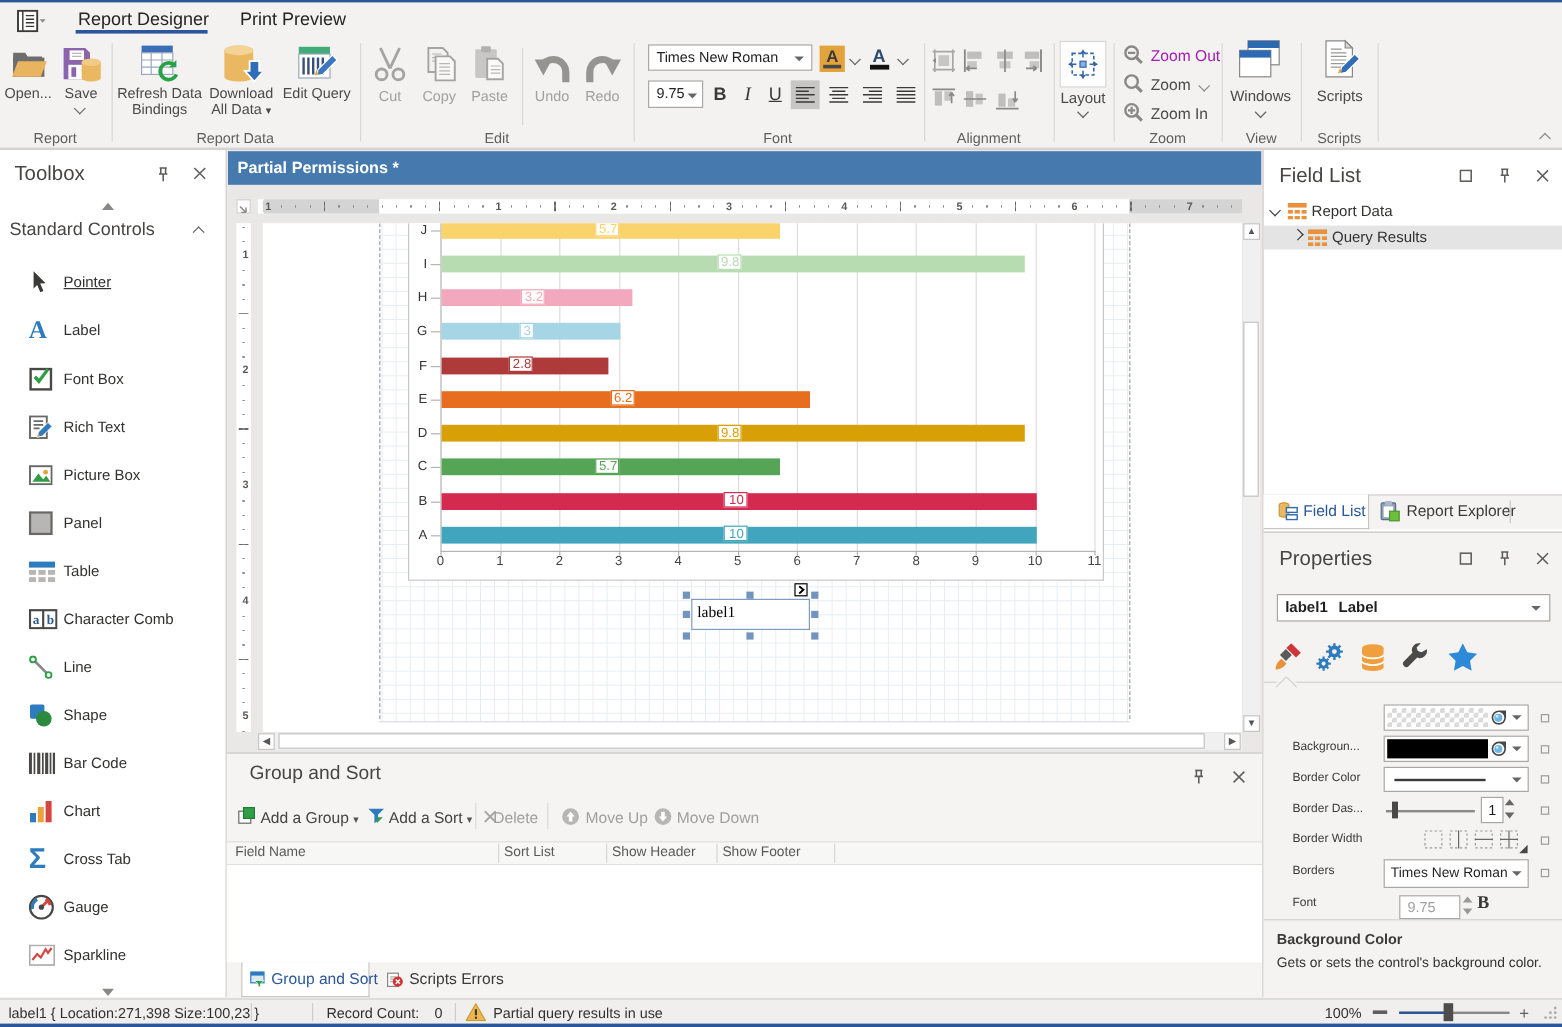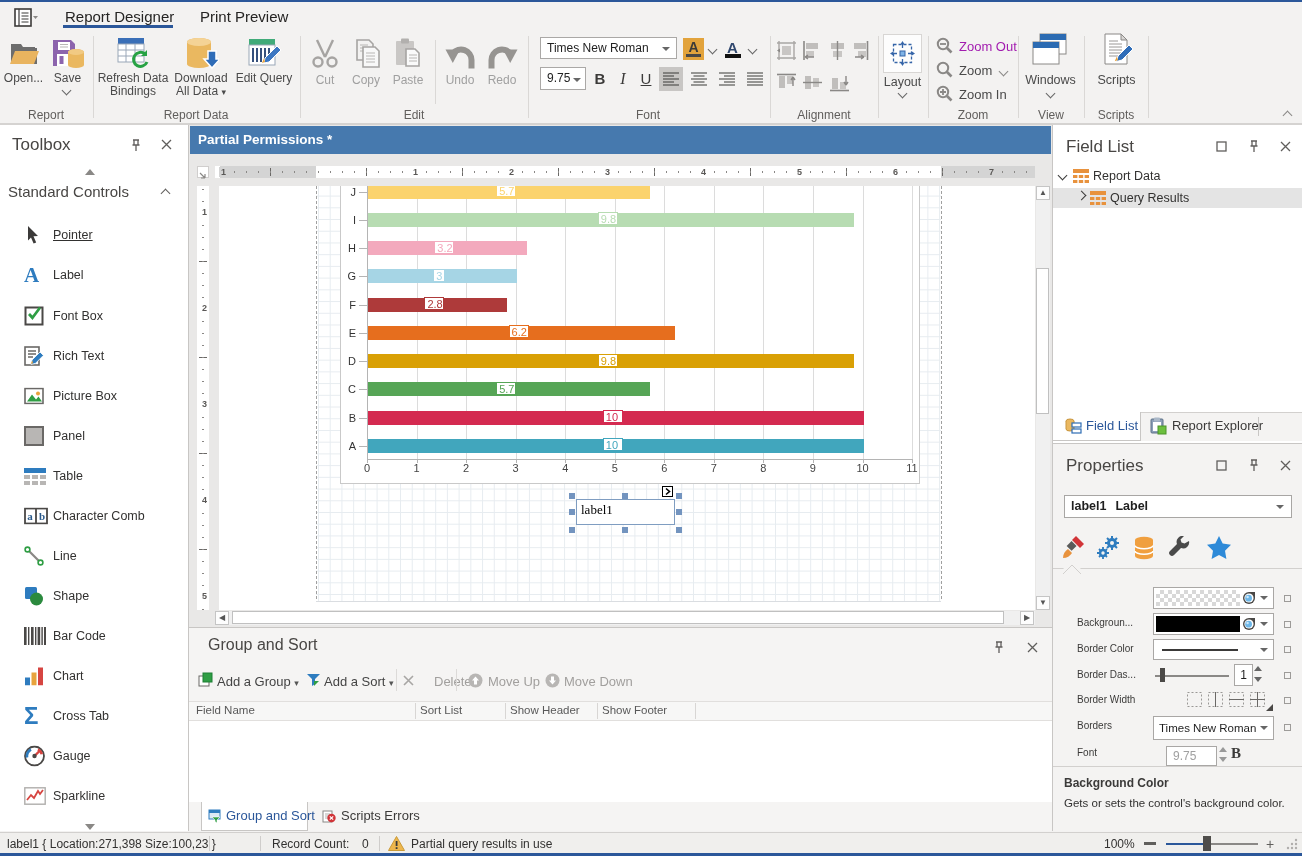--- a/index.html
+++ b/index.html
@@ -37,21 +37,21 @@
 .pbox{position:absolute;background:#fff;border:1px solid #a9a7a5;}
 .psq{position:absolute;width:7px;height:7px;border:1px solid #9d9b99;left:231px;}
 .ddarr{position:absolute;right:5px;top:50%;margin-top:-2px;width:0;height:0;border-left:4px solid transparent;border-right:4px solid transparent;border-top:4px solid #666;}
 .eyed{position:absolute;width:14px;height:14px;}
 
 #status{left:0;top:832px;width:1302px;height:21px;background:#f0efed;border-top:1px solid #d2d0ce;font-size:12px;color:#323130;}
 .ssep{position:absolute;top:3px;height:15px;width:1px;background:#cfcdcb;}
 .rnum{position:absolute;top:1px;font-size:9px;font-weight:bold;color:#5a5856;background:#fff;padding:0 2px;line-height:10px;}
 .rnum.gb{background:#d4d4d4;}
 .gl{position:absolute;top:0;width:1px;height:273px;background:#dcdcdc;}
-.vlab{height:13px;background:#fff;text-align:left;font-size:11px;line-height:13px;padding:0 2px;}
+.vlab{height:13px;background:#fff;text-align:right;font-size:11px;line-height:13px;padding:0 2px;}
 .hdl{position:absolute;width:6px;height:6px;background:#7394bf;}
 .gsbtn{position:absolute;font-size:13px;color:#444;white-space:nowrap;}
 .gshdr{position:absolute;font-size:11.5px;color:#595959;white-space:nowrap;}
 </style></head>
 <body>
 <div id="root">
 <div class="abs" id="topline"></div>
 
 <svg class="abs" style="left:14px;top:8px;" width="24" height="19" viewBox="0 0 24 19">
  <rect x="1" y="1" width="16" height="17" fill="#fff" stroke="#3b3a39" stroke-width="1.6"></rect>
@@ -605,21 +605,21 @@
   <div class="gsbtn" style="left:28px;top:46px;">Add a Group <span style="font-size:9px;color:#555;">▾</span></div>
   <svg class="abs" style="left:117px;top:45px;" width="14" height="14" viewBox="0 0 14 14">
           <path d="M1 1 l5 5 v7 l3 -2 v-5 l5 -5 z" fill="#2e7cbf"></path>
           <path d="M8 13 l5 -5 h-5 z" fill="#2f9e44"></path>
         </svg>
   <div class="gsbtn" style="left:135px;top:46px;">Add a Sort <span style="font-size:9px;color:#555;">▾</span></div>
   <div class="abs" style="left:207px;top:41px;width:1px;height:22px;background:#dcdad8;"></div>
   <svg class="abs" style="left:214px;top:47px;" width="11" height="11" viewBox="0 0 11 11">
           <path d="M1 1 l9 9 M10 1 l-9 9" stroke="#a8a6a4" stroke-width="1.6"></path>
         </svg>
-  <div class="gsbtn" style="left:245px;top:46px;color:#a19f9d;">Delete</div>
+  <div class="gsbtn" style="left:222px;top:46px;color:#a19f9d;">Delete</div>
   <div class="abs" style="left:267px;top:41px;width:1px;height:22px;background:#dcdad8;"></div>
   <svg class="abs" style="left:279px;top:45px;" width="15" height="15" viewBox="0 0 15 15">
           <circle cx="7.5" cy="7.5" r="7" fill="#b8b6b4"></circle>
           <path d="M7.5 3.5 l3.5 4 h-2 v4 h-3 v-4 h-2 z" fill="#fff"></path>
         </svg>
   <div class="gsbtn" style="left:299px;top:46px;color:#a19f9d;">Move Up</div>
   <svg class="abs" style="left:356px;top:45px;" width="15" height="15" viewBox="0 0 15 15">
           <circle cx="7.5" cy="7.5" r="7" fill="#b8b6b4"></circle>
           <path d="M7.5 11.5 l3.5 -4 h-2 v-4 h-3 v4 h-2 z" fill="#fff"></path>
         </svg>

